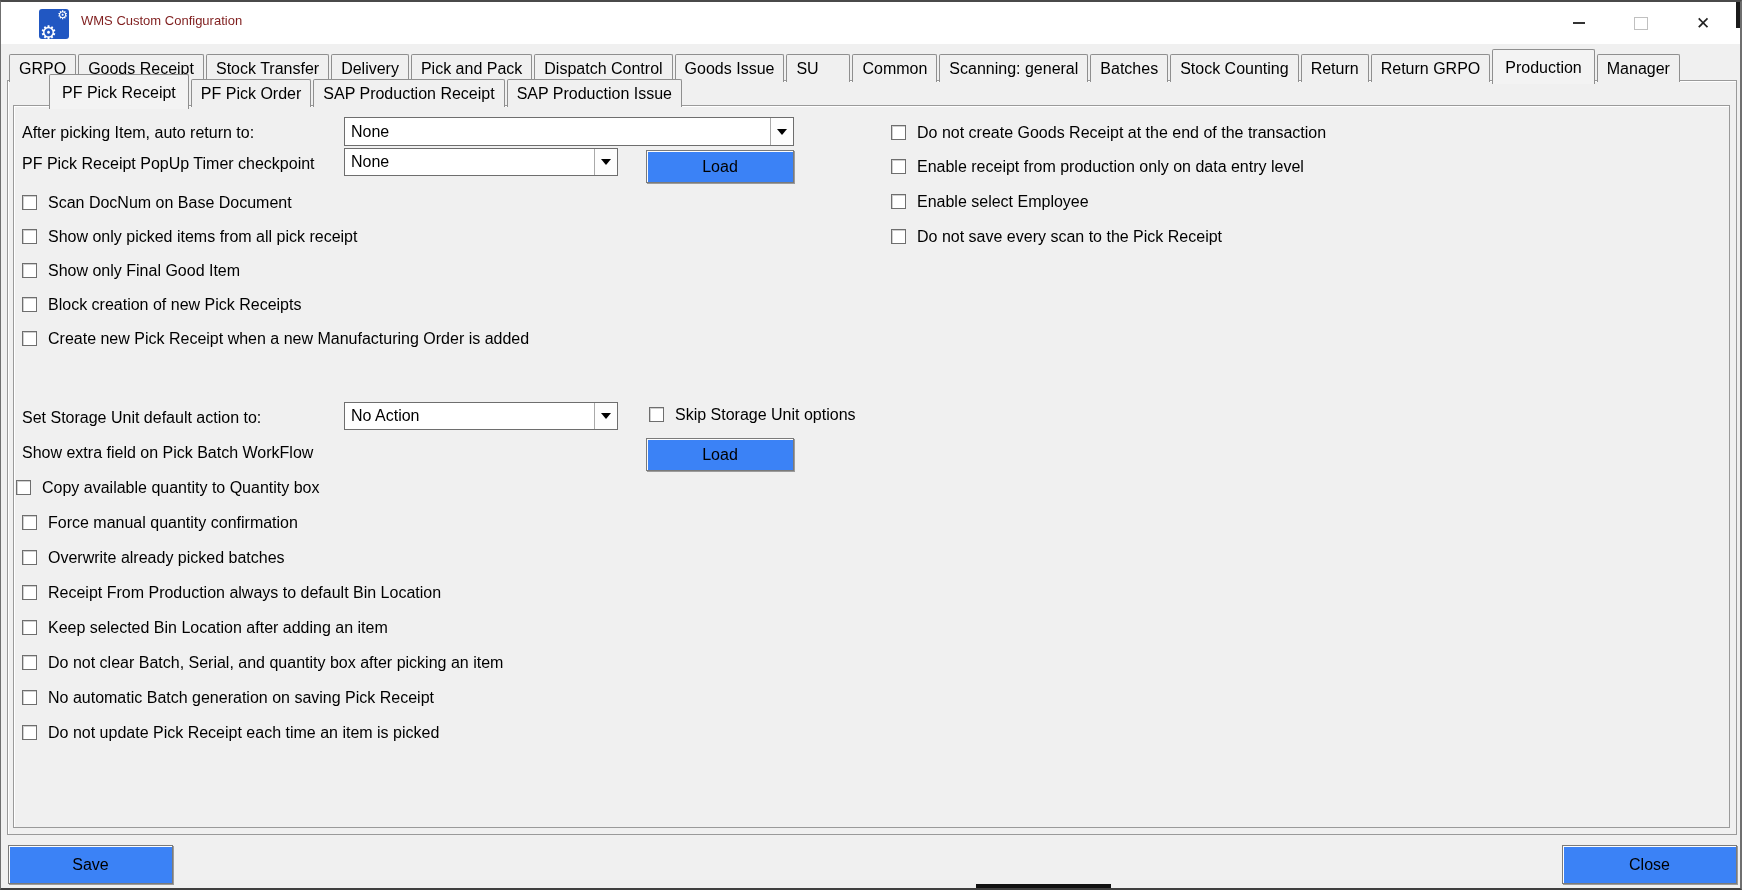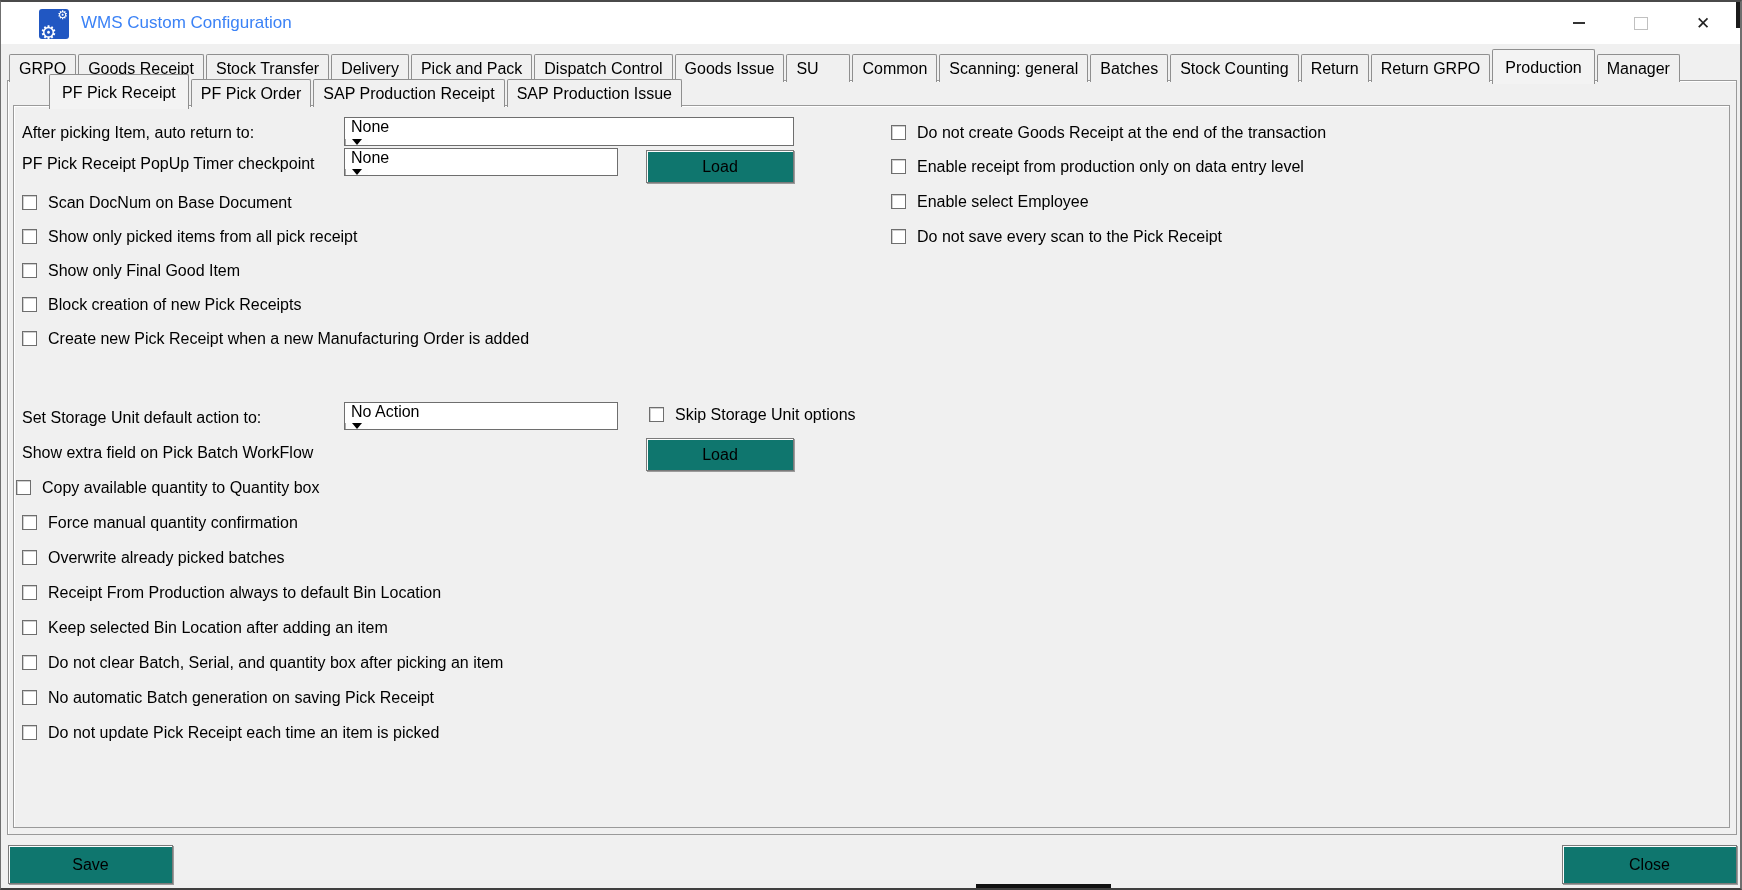--- a/index.html
+++ b/index.html
@@ -5,46 +5,46 @@
   html,body{margin:0;padding:0;background:#d8d8d8;font-family:"Liberation Sans",sans-serif;}
   #stage{position:relative;width:1742px;height:890px;background:#f0f0f0;overflow:hidden;
          border-top:2px solid #4a4a4a;border-bottom:2px solid #3f3f3f;
          border-left:1px solid #6f6f6f;border-right:2px solid #6f6f6f;box-sizing:border-box;
          color:#000;font-size:16px;}
   
   .titlebar{position:absolute;left:0;top:0;width:100%;height:42px;background:#ffffff;}
   .app-icon{position:absolute;left:38px;top:7px;width:30px;height:30px;background:#2157c2;border-radius:3px;}
   .app-icon .gear-big{position:absolute;left:1px;bottom:-3px;color:#fff;font-size:19px;line-height:19px;}
   .app-icon .gear-small{position:absolute;right:1px;top:0px;color:#fff;font-size:12px;line-height:12px;}
-  .win-title{position:absolute;left:80px;top:11px;font-size:17px;color:#3b82f6;white-space:nowrap;}
+  .win-title{position:absolute;left:80px;top:11px;font-size:13px;color:#7f1d1d;white-space:nowrap;}
   .win-controls{position:absolute;right:6px;top:0;height:42px;display:flex;}
   .win-btn{width:62px;height:42px;display:flex;align-items:center;justify-content:center;}
   .glyph-min{width:12px;height:2px;background:#333;display:block;}
   .glyph-max{width:12px;height:11px;border:1px solid #c0c0c0;display:block;}
   .glyph-close{font-size:17px;color:#222;line-height:17px;}
   
   .tabs-row{position:absolute;left:8px;top:46px;height:34px;display:flex;align-items:flex-end;z-index:4;}
   .subtabs-row{position:absolute;left:13px;top:78px;height:27px;display:flex;align-items:flex-end;z-index:4;margin-left:35px;}
   .tab{background:#f0f0f0;border:1px solid #8f8f8f;border-bottom:none;border-radius:2px 2px 0 0;
        padding:4px 9px 4px;margin-right:2px;font-size:16px;white-space:nowrap;line-height:19px;}
   .tab.selected{background:#f3f3f3;padding:8px 12px 7px;margin-bottom:-2px;position:relative;z-index:6;}
   .tab-su{min-width:44px;}
   
   .panel{position:absolute;background:#f0f0f0;border:1px solid #9a9a9a;box-shadow:inset 1px 1px 0 #ffffff;box-sizing:border-box;}
   #panel-outer{left:6px;top:78px;width:1730px;height:755px;z-index:1;}
   #panel-inner{left:12px;top:103px;width:1717px;height:723px;z-index:2;}
   
   .lbl{position:absolute;white-space:nowrap;z-index:3;line-height:18px;}
   .combo{position:absolute;background:#fff;border:1px solid #6e6e6e;box-sizing:border-box;display:flex;
-         align-items:flex-start;z-index:3;flex-direction:column;}
+         align-items:center;z-index:3;}
   .combo-value{flex:1;padding-left:6px;font-size:16px;white-space:nowrap;overflow:hidden;}
   .combo-arrow-btn{width:22px;align-self:stretch;display:flex;align-items:center;justify-content:center;
          background:#fdfdfd;border-left:1px solid #a9a9a9;}
   .tri{width:0;height:0;border-left:5px solid transparent;border-right:5px solid transparent;border-top:6px solid #000;}
-  .btn{position:absolute;background:#0f766e;border:1px solid #7a7a7a;box-shadow:1px 1px 0 #9b9b9b,
+  .btn{position:absolute;background:#3b82f6;border:1px solid #7a7a7a;box-shadow:1px 1px 0 #9b9b9b,
        inset 1px 1px 0 #fdfdfd;font-family:"Liberation Sans",sans-serif;font-size:16px;color:#000;
        z-index:3;display:flex;align-items:center;justify-content:center;box-sizing:border-box;}
   .cb-row{position:absolute;display:flex;align-items:center;gap:11px;z-index:3;white-space:nowrap;}
   .cb-box{width:15px;height:15px;background:#fff;border:1px solid #6e6e6e;box-sizing:border-box;
           box-shadow:inset 1px 1px 0 #cfcfcf;flex:0 0 auto;}
   .cb-label{font-size:16px;line-height:17px;}
   
   .corner-notch{position:absolute;right:0;top:0;width:4px;height:26px;background:#1a1a1a;z-index:9;}
   .taskbar-peek{position:absolute;left:975px;bottom:0;width:135px;height:4px;background:#111;z-index:9;}
 </style>

